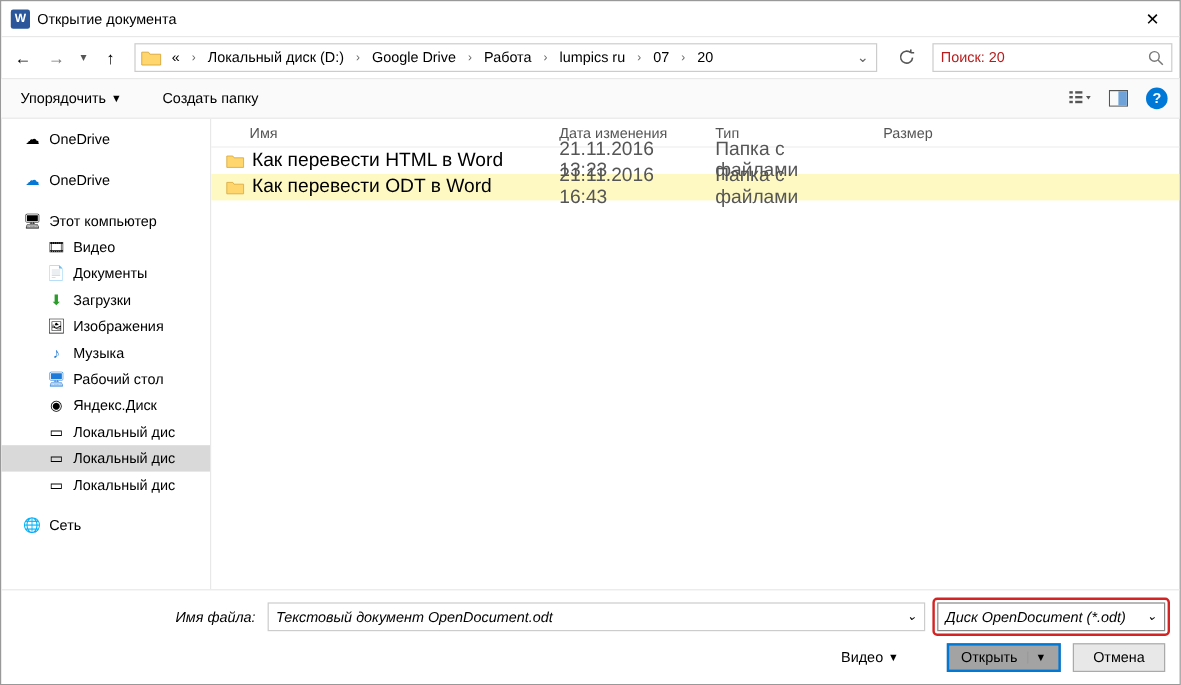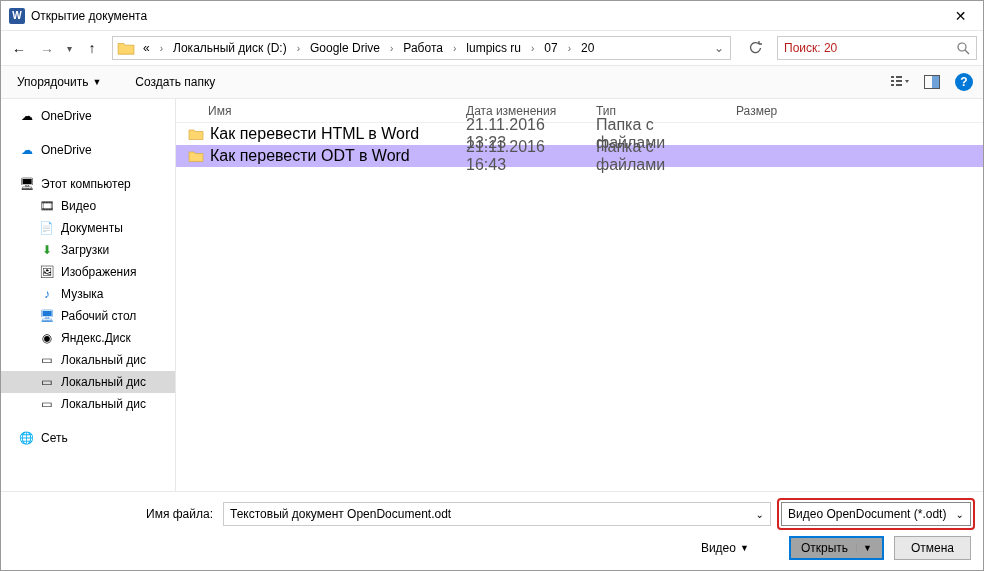--- a/index.html
+++ b/index.html
@@ -36,27 +36,27 @@
 .ico { width: 16px; height: 14px; display: inline-flex; align-items: center; justify-content: center; font-size: 12px; }
 .filelist { flex: 1; display: flex; flex-direction: column; }
 .cols { height: 24px; display: flex; align-items: center; border-bottom: 1px solid #eee; font-size: 12px; color: #555; }
 .cols > div { padding: 0 10px; }
 .c-name { width: 280px; padding-left: 32px !important; }
 .c-date { width: 130px; }
 .c-type { width: 140px; }
 .c-size { flex: 1; }
 .rows { flex: 1; }
 .row { height: 22px; display: flex; align-items: center; font-size: 16px; }
-.row.selected { background: #c4b5fd; }
+.row.selected { background: #fef9c3; }
 .row .r-name { width: 280px; padding-left: 12px; display: flex; align-items: center; gap: 6px; }
 .row .r-date { width: 130px; padding: 0 10px; color: #555; }
 .row .r-type { width: 140px; padding: 0 10px; color: #555; }
 .folder-svg { width: 16px; height: 14px; }
 .footer { padding: 10px 12px; border-top: 1px solid #e8e8e8; font-size: 12px; }
-.footer-row { display: flex; align-items: center; margin-bottom: 10px; }
+.footer-row { display: flex; align-items: center; margin-bottom: 10px; font-style: italic; }
 .footer-row .lbl { width: 210px; text-align: right; padding-right: 10px; }
 .footer-row .filename-input { flex: 1; height: 24px; border: 1px solid #ccc; padding: 0 6px; font-size: 12px; display: flex; align-items: center; position: relative; }
 .footer-row .filename-input .drop { position: absolute; right: 6px; font-size: 10px; }
 .filetype-select { width: 190px; height: 24px; border: 1px solid #888; margin-left: 10px; padding: 0 6px; font-size: 12px; display: flex; align-items: center; position: relative; }
 .filetype-select .drop { position: absolute; right: 6px; font-size: 10px; }
 .filetype-highlight { position: absolute; border: 2px solid #d32323; border-radius: 4px; pointer-events: none; }
 .footer-actions { display: flex; align-items: center; justify-content: flex-end; gap: 10px; }
 .footer-actions .service { display: flex; align-items: center; gap: 4px; margin-right: 30px; }
 .btn { height: 24px; padding: 0 16px; border: 1px solid #aaa; background: #e8e8e8; font-size: 12px; cursor: pointer; display: flex; align-items: center; }
 .btn.primary { border: 2px solid #0078d7; background: #a3a3a3; padding: 0 10px; }
@@ -241,21 +241,21 @@
   </div>
 
   <div class="footer">
     <div class="footer-row" style="position:relative">
       <div class="lbl">Имя файла:</div>
       <div class="filename-input">
         <span>Текстовый документ OpenDocument.odt</span>
         <span class="drop">⌄</span>
       </div>
       <div class="filetype-select" id="ftsel">
-        <span>Видео OpenDocument (*.odt)</span>
+        <span>Диск OpenDocument (*.odt)</span>
         <span class="drop">⌄</span>
       </div>
     <div class="filetype-highlight" style="left: 764px; top: -4px; width: 198px; height: 32px;"></div>
       </div>
     <div class="footer-actions">
       <div class="service">
           <span>Видео</span>
           <span style="font-size:9px">▼</span>
         </div>
       <div class="btn primary">

